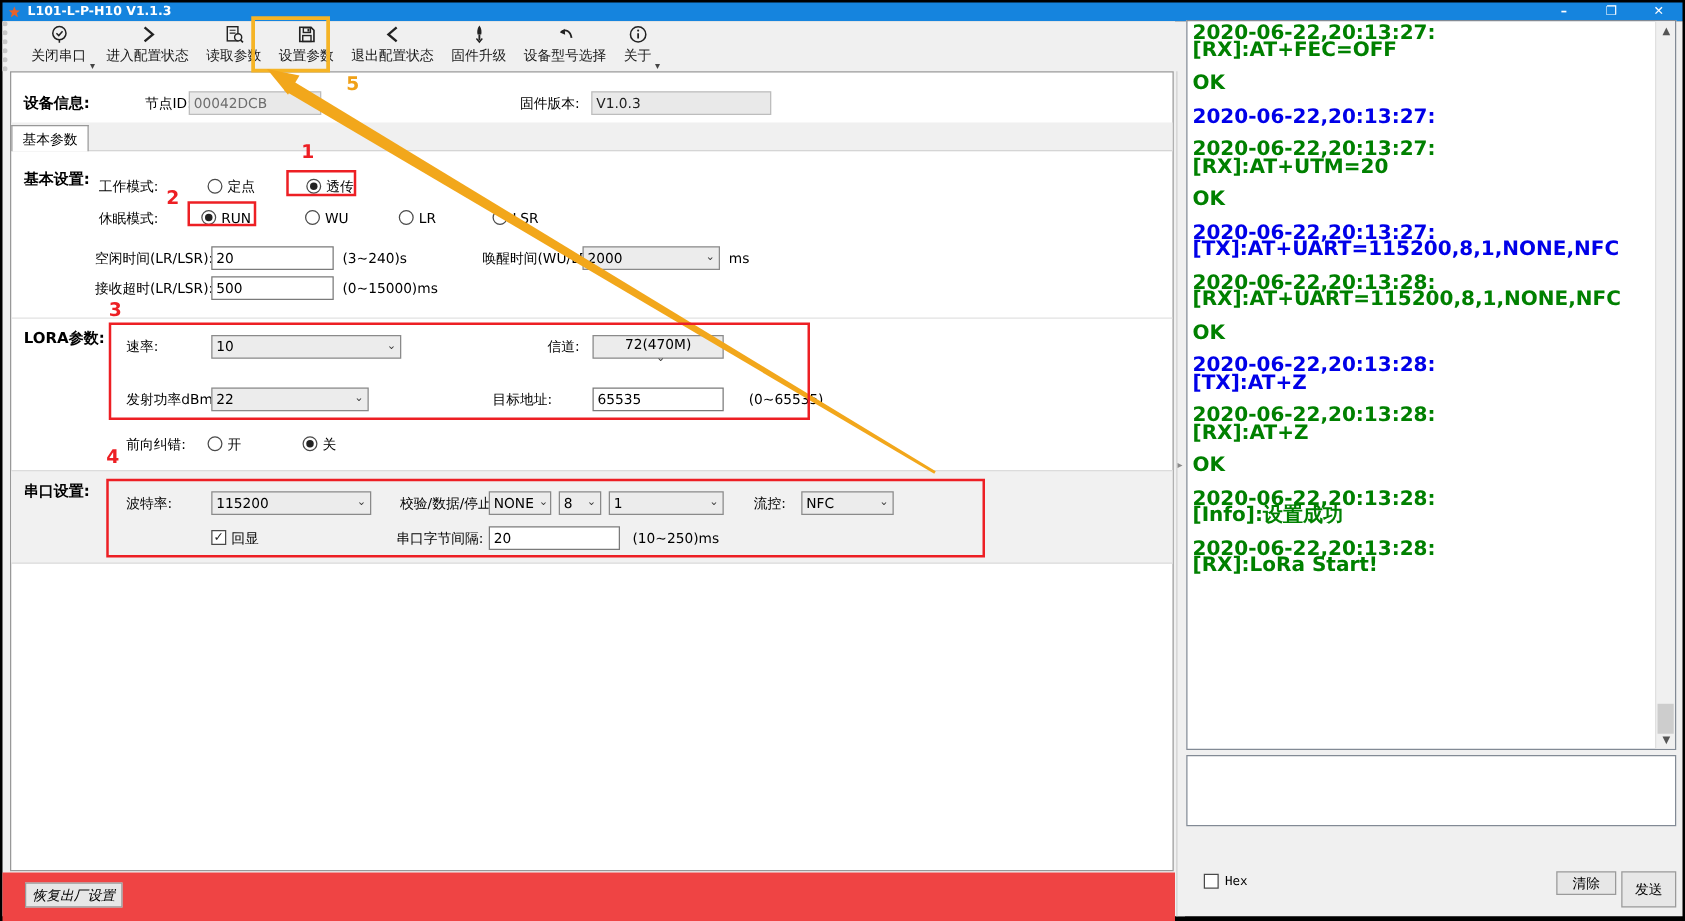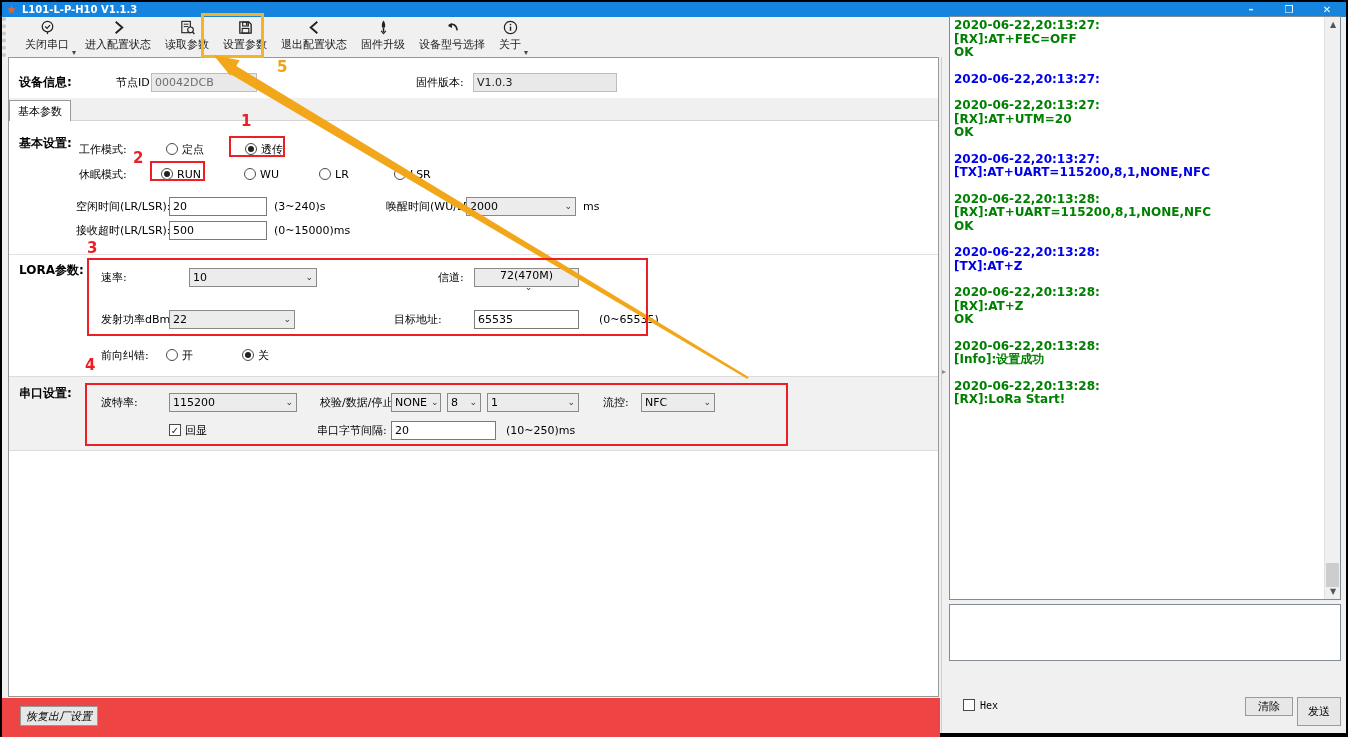--- a/index.html
+++ b/index.html
@@ -48,25 +48,25 @@
 
   #bottombar { position:absolute; left:2px; top:698px; width:938px; height:50px; background:#ef4444;font-style:italic; }
   .btn { background:#e7e7e7; border:1px solid #9a9a9a; font-size:11px; display:flex; align-items:center; justify-content:center; }
 
   
   #splitter { position:absolute; left:941px; top:57px; width:7px; height:676px; background:#f0f0f0; border-left:1px solid #cfcfcf; }
   #splitter .arr { position:absolute; left:0; top:310px; font-size:8px; color:#8a8a8a; }
 
   
   #log-box { position:absolute; left:949px; top:16px; width:392px; height:584px; background:#fff; border:1px solid #828a95; overflow:hidden; }
-  #log-content { position:absolute; left:4px; top:2px; right:18px; font-size:12px; font-weight:bold; line-height:13.5px; }
+  #log-content { position:absolute; left:4px; top:2px; right:18px; font-size:16px; font-weight:bold; line-height:13.5px; }
   .log-entry { margin-bottom:13px; }
   .log-entry.tx { color:#0000e8; }
   .log-entry.rx { color:#008000; }
-  .log-ok { }
+  .log-ok { margin-top:13px; }
   .scrollbar { position:absolute; right:0; top:0; width:16px; height:100%; background:#f0f0f0; border-left:1px solid #e0e0e0; }
   .sb-arrow { position:absolute; left:0; width:16px; height:15px; display:flex; align-items:center; justify-content:center; font-size:8px; color:#555; }
   .sb-thumb { position:absolute; left:1px; width:13px; background:#cdcdcd; }
 
   #send-box { position:absolute; left:949px; top:604px; width:392px; height:57px; background:#fff; border:1px solid #828a95; }
   #hex-row { position:absolute; left:963px; top:699px; display:flex; align-items:center; font-size:10px; font-family:"DejaVu Sans Mono",monospace; }
   #clear-btn { position:absolute; left:1245px; top:697px; width:48px; height:19px; }
   #send-btn { position:absolute; left:1297px; top:697px; width:44px; height:29px; }
 
   
@@ -221,21 +221,21 @@
       <span class="lbl" style="position:absolute;left:67px;">接收超时(LR/LSR):</span>
       <div class="input" style="position:absolute;left:160px;width:98px;">500</div>
       <span class="hint" style="position:absolute;left:265px;">(0~15000)ms</span>
     </div>
 
     <div class="sep" style="top:196px;"></div>
 
     <span class="sec-lbl abs" style="left:10px;top:204px;">LORA参数:</span>
     <div class="row" style="left:0;top:209px;width:929px;">
       <span class="lbl" style="position:absolute;left:92px;">速率:</span>
-      <div class="dd" style="position:absolute;left:160px;width:128px;margin-left:20px;">
+      <div class="dd" style="position:absolute;left:160px;width:152px;">
           <span>10</span>
           <span class="caret">⌄</span>
         </div>
       <span class="lbl" style="position:absolute;left:429px;">信道:</span>
       <div class="dd" style="position:absolute;left:465px;width:105px;flex-direction:column;">
           <span>72(470M)</span>
           <span class="caret">⌄</span>
         </div>
     </div>
     <div class="row" style="left:0;top:251px;width:929px;">

